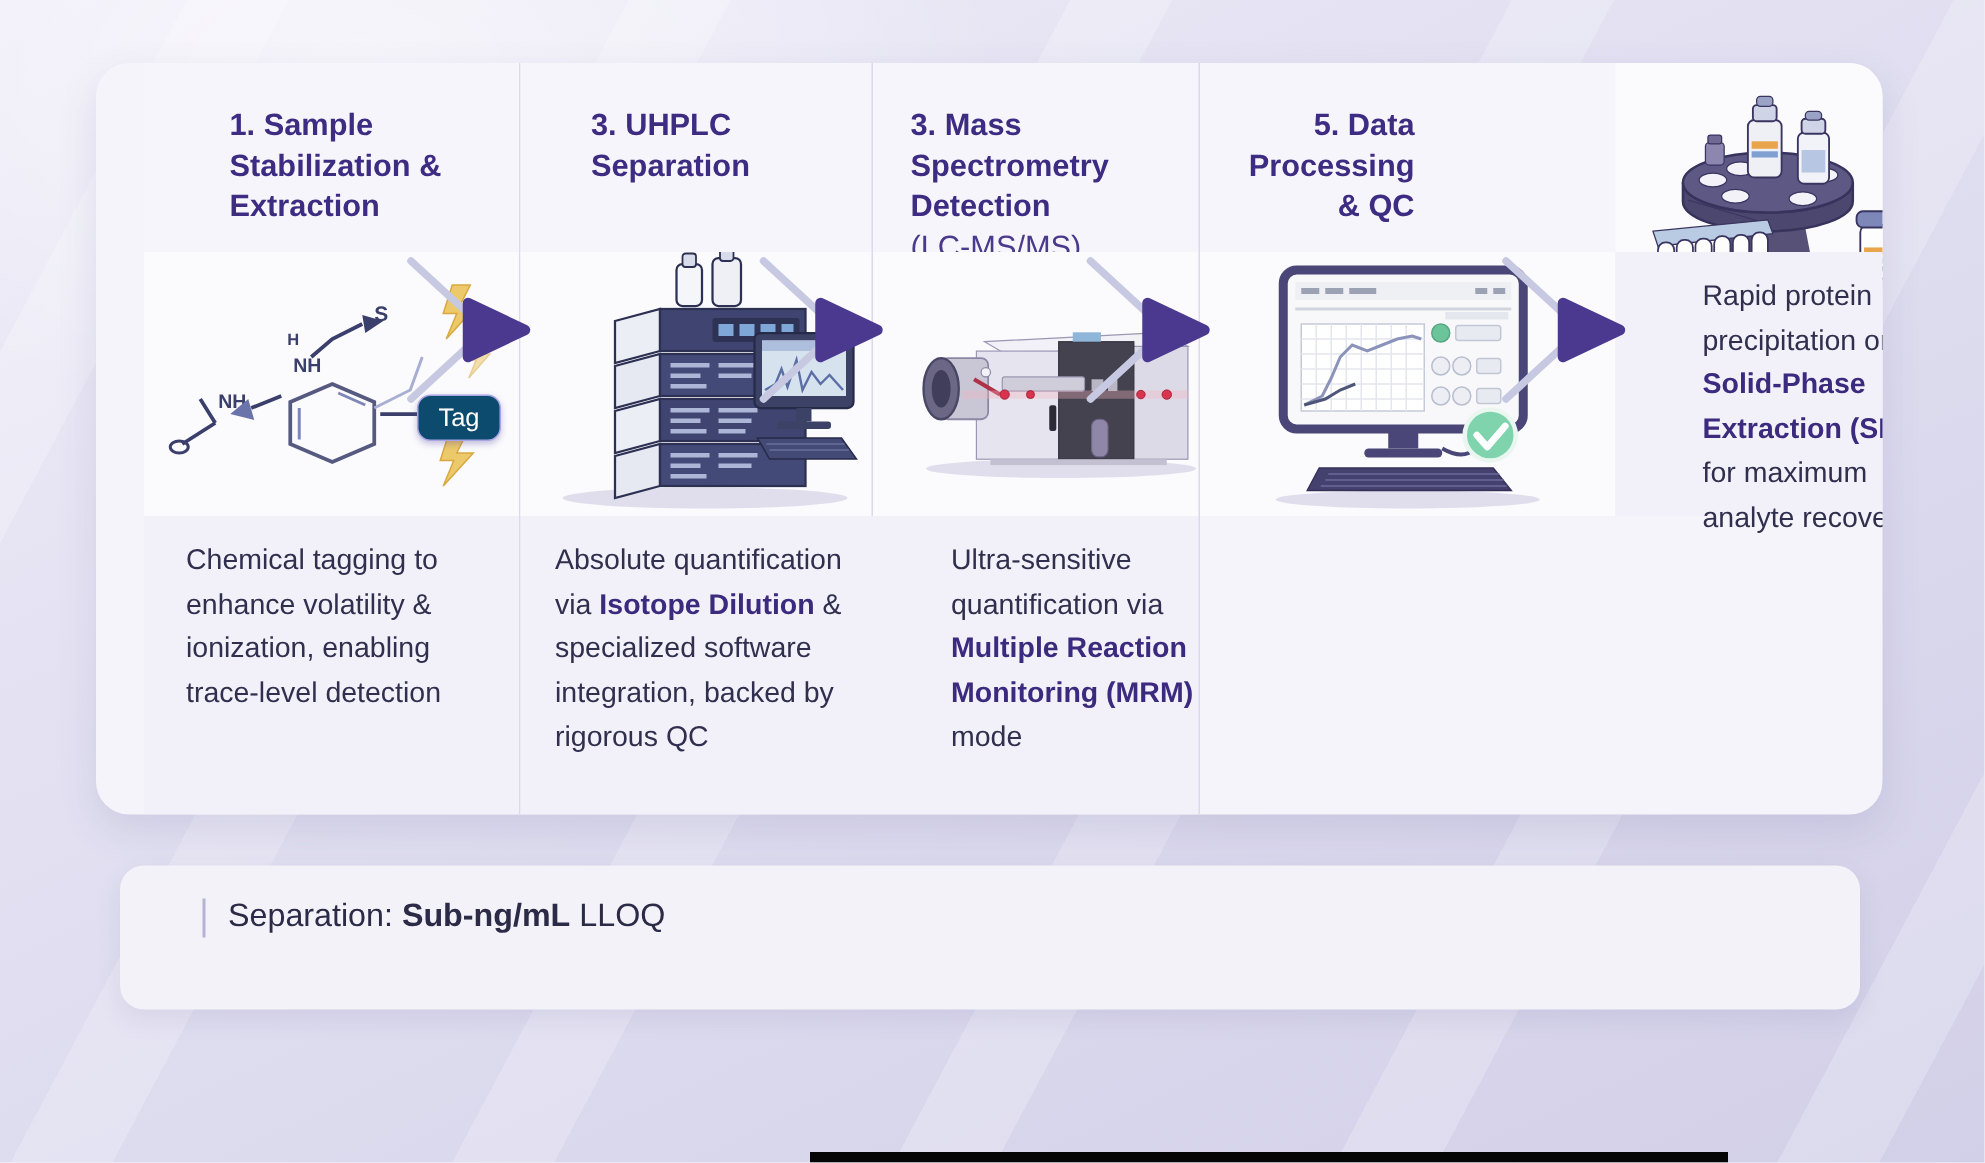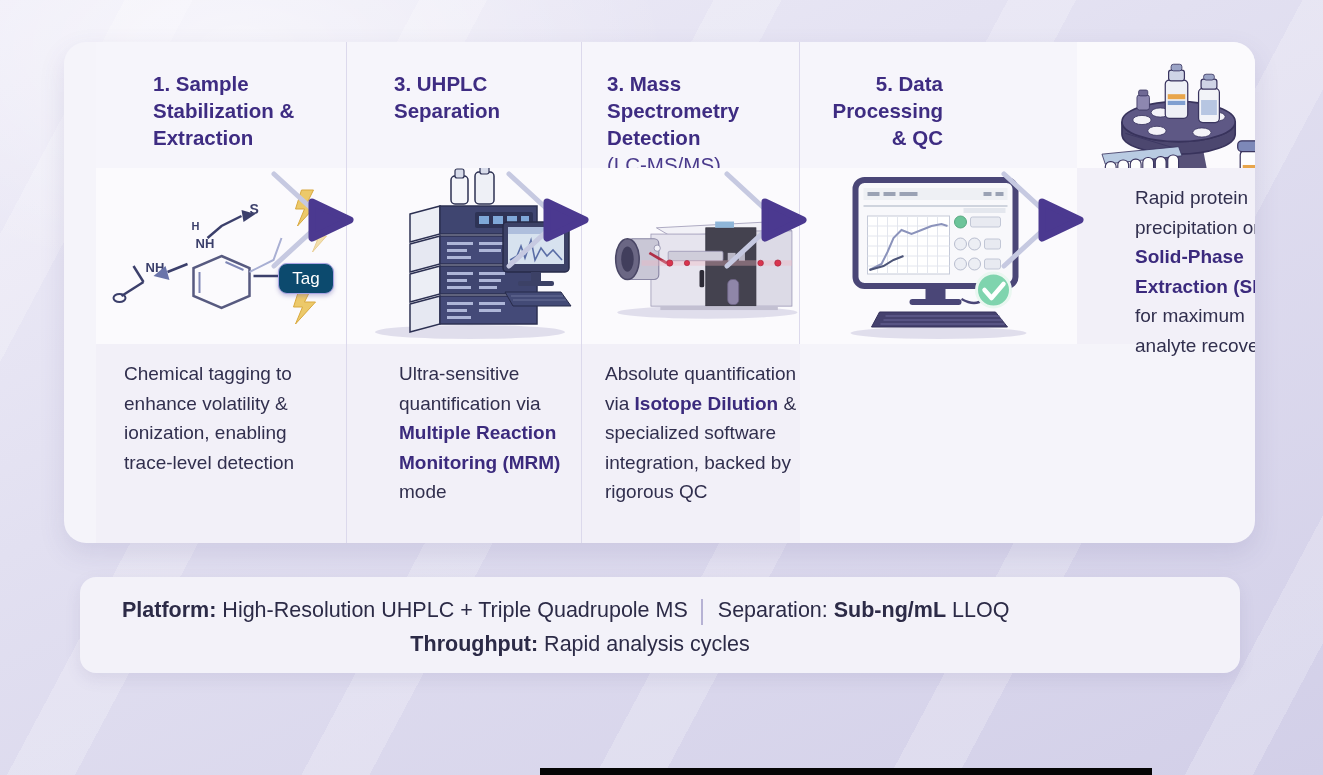--- a/index.html
+++ b/index.html
@@ -322,25 +322,25 @@
       <path d="M151,122 l7,8 l12,-14" fill="none" stroke="#ffffff" stroke-width="4.5" stroke-linecap="round" stroke-linejoin="round"></path>
     </svg>
   </div>
 
   <div class="cell desc sep d1">
     <div class="dt"><span>Rapid protein precipitation or </span><b>Solid-Phase Extraction (SPE)</b><span> for maximum analyte recovery</span></div>
   </div>
   <div class="cell desc sep d2">
     <div class="dt"><span>Chemical tagging to enhance volatility &amp; ionization, enabling trace-level detection</span><b></b><span></span></div>
   </div>
+  <div class="cell desc d5">
+    <div class="dt"><span>Absolute quantification via </span><b>Isotope Dilution</b><span> &amp; specialized software integration, backed by rigorous QC</span></div>
+  </div>
   <div class="cell desc sep d4">
     <div class="dt"><span>Ultra-sensitive quantification via </span><b>Multiple Reaction Monitoring (MRM)</b><span> mode</span></div>
-  </div>
-  <div class="cell desc d5">
-    <div class="dt"><span>Absolute quantification via </span><b>Isotope Dilution</b><span> &amp; specialized software integration, backed by rigorous QC</span></div>
   </div>
 
   <svg class="arrow a1" viewBox="0 0 100 100">
     <polyline points="14,4 64,50 14,96" fill="none" stroke="#c6c9e1" stroke-width="5" stroke-linecap="round"></polyline>
     <polygon points="52,32 90,50 52,68" fill="#4b3990" stroke="#4b3990" stroke-width="7" stroke-linejoin="round"></polygon>
   </svg>
   <svg class="arrow a2" viewBox="0 0 100 100">
     <polyline points="14,4 64,50 14,96" fill="none" stroke="#c6c9e1" stroke-width="5" stroke-linecap="round"></polyline>
     <polygon points="52,32 90,50 52,68" fill="#4b3990" stroke="#4b3990" stroke-width="7" stroke-linejoin="round"></polygon>
   </svg>
@@ -349,22 +349,18 @@
     <polygon points="52,32 90,50 52,68" fill="#4b3990" stroke="#4b3990" stroke-width="7" stroke-linejoin="round"></polygon>
   </svg>
   <svg class="arrow a4" viewBox="0 0 100 100">
     <polyline points="14,4 64,50 14,96" fill="none" stroke="#c6c9e1" stroke-width="5" stroke-linecap="round"></polyline>
     <polygon points="52,32 90,50 52,68" fill="#4b3990" stroke="#4b3990" stroke-width="7" stroke-linejoin="round"></polygon>
   </svg>
 </div>
 
 <div class="summary">
   <div class="sum-row1">
-    <span><b>Platform:</b><span> High-Resolution UHPLC + Triple Quadrupole MS</span></span>
     <span class="sum-div"></span>
     <span><span>Separation:</span><b> Sub-ng/mL</b><span> LLOQ</span></span>
   </div>
-  <div class="sum-row2">
-    <b>Throughput:</b><span> Rapid analysis cycles</span>
-  </div>
 </div>
 
 <div class="bottom-bar"></div>
 
 </body></html>

